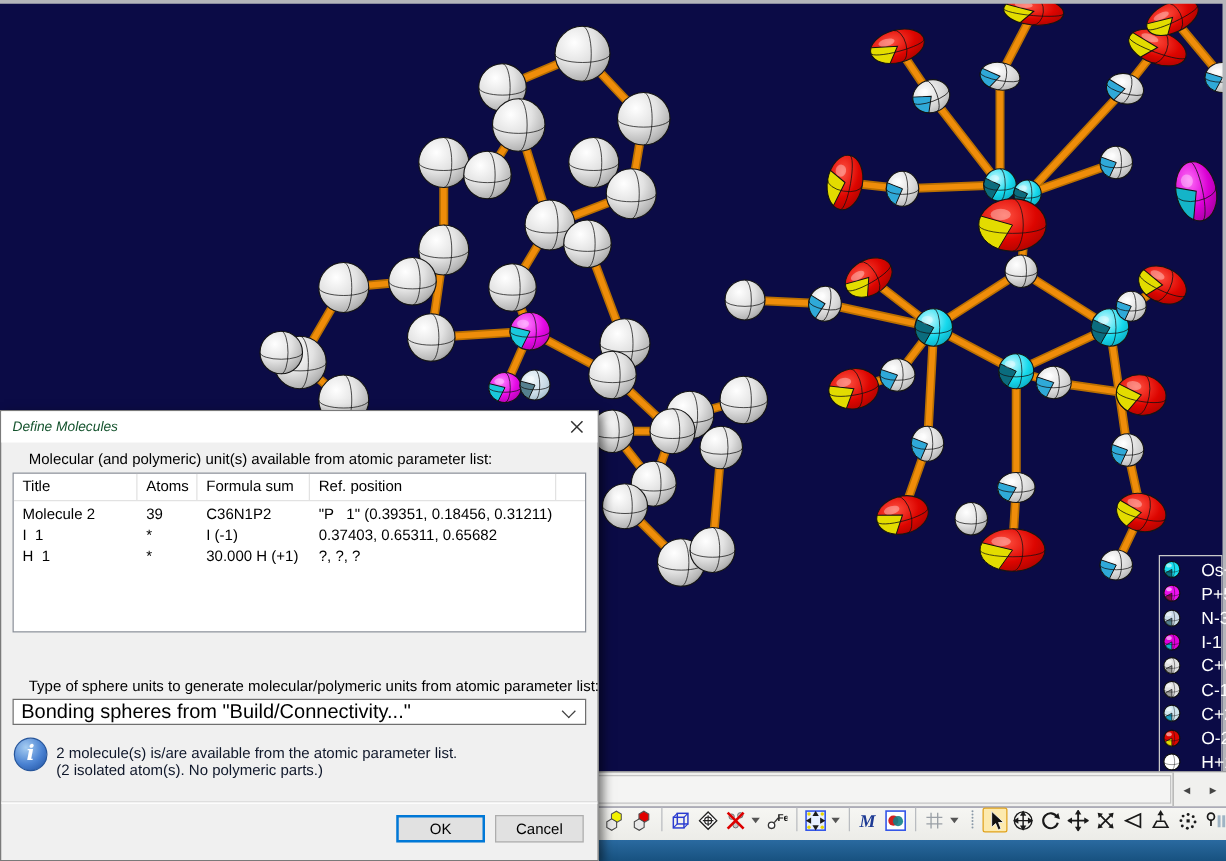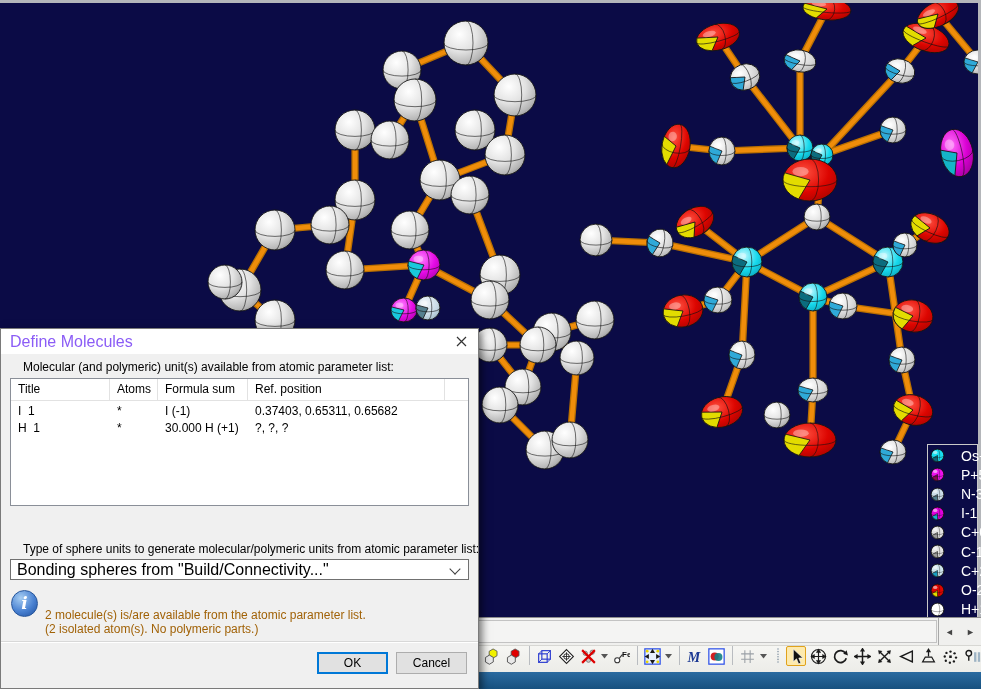--- a/index.html
+++ b/index.html
@@ -39,21 +39,21 @@
 
   
   .statusbar{position:absolute;left:0;top:672px;width:981px;height:17px;
              background:linear-gradient(#2a6aa0,#17517f);}
 
   
   .dialog{position:absolute;left:0;top:328px;width:479px;height:361px;box-sizing:border-box;
           background:#f0f0f0;border:1px solid #7a7a7a;box-shadow:3px 3px 8px rgba(0,0,0,.55);}
   .dlg-titlebar{position:absolute;left:0;top:0;width:100%;height:25px;background:#ffffff;
                 display:flex;align-items:center;}
-  .dlg-title{font-size:16px;color:#8b5cf6;padding-left:9px;}
+  .dlg-title{font-size:11px;color:#14532d;padding-left:9px;font-style:italic;}
   .dlg-close{margin-left:auto;width:34px;height:25px;display:flex;align-items:center;justify-content:center;}
   .dlg-label{position:absolute;font-size:12px;color:#000;white-space:nowrap;margin-left:12px;}
   .listbox{position:absolute;left:9px;top:49px;width:459px;height:128px;box-sizing:border-box;
            background:#fff;border:1px solid #8a8f98;overflow:hidden;}
   .lb-header{display:flex;height:21px;border-bottom:1px solid #e2e2e2;}
   .lb-hcell{font-size:12px;color:#000;padding:3px 0 0 7px;box-sizing:border-box;border-right:1px solid #e2e2e2;white-space:pre;}
   .lb-rows{padding-top:3px;}
   .lb-row{display:flex;height:17px;}
   .lb-cell{font-size:12px;color:#000;padding-left:7px;box-sizing:border-box;white-space:pre;overflow:hidden;}
   .w-title{width:99px;flex:0 0 99px;}
@@ -63,21 +63,21 @@
   .w-fill{flex:1 1 auto;border-right:none;}
   .combo{position:absolute;left:9px;top:230px;width:459px;height:21px;box-sizing:border-box;
          background:#fff;border:1px solid #707070;font-size:16px;color:#000;
          line-height:19px;padding-left:6px;white-space:nowrap;}
   .combo-chev{position:absolute;right:9px;top:5px;width:7px;height:7px;
               border-right:1.6px solid #404040;border-bottom:1.6px solid #404040;transform:rotate(45deg);}
   .info-icon{position:absolute;left:10px;top:261px;width:27px;height:27px;border-radius:50%;
              background:radial-gradient(circle at 35% 28%,#a6cdf2,#4a82d2 55%,#1d4e9e);
              border:1px solid #27569b;box-sizing:border-box;color:#fff;text-align:center;
              font-family:"DejaVu Serif",serif;font-style:italic;font-weight:bold;font-size:17px;line-height:25px;}
-  .info-text{position:absolute;left:44px;top:279px;font-size:12px;color:#a16207;line-height:14px;white-space:nowrap;}
+  .info-text{position:absolute;left:44px;top:266px;font-size:12px;color:#0f172a;line-height:14px;white-space:nowrap;}
   .dlg-sep{position:absolute;left:0;top:312px;width:100%;height:0;
            border-top:1px solid #d8d8d8;border-bottom:1px solid #ffffff;}
   .btn{position:absolute;top:323px;width:71px;height:22px;box-sizing:border-box;background:#e1e1e1;
        font-size:12px;color:#000;text-align:center;line-height:19px;}
   .btn-ok{left:316px;border:2px solid #0078d7;}
   .btn-cancel{left:395px;border:1px solid #adadad;line-height:20px;}
 </style>
 </head>
 <body>
 
@@ -970,20 +970,26 @@
   <div class="listbox">
     <div class="lb-header">
       <div class="lb-hcell w-title">Title</div>
       <div class="lb-hcell w-atoms">Atoms</div>
       <div class="lb-hcell w-formula">Formula sum</div>
       <div class="lb-hcell w-ref">Ref. position</div>
       <div class="lb-hcell w-fill"></div>
     </div>
     <div class="lb-rows" id="lb-rows">
         <div class="lb-row">
+          <div class="lb-cell w-title">Molecule 2</div>
+          <div class="lb-cell w-atoms">39</div>
+          <div class="lb-cell w-formula">C36N1P2</div>
+          <div class="lb-cell w-ref">"P   1" (0.39351, 0.18456, 0.31211)</div>
+        </div>
+        <div class="lb-row">
           <div class="lb-cell w-title">I  1</div>
           <div class="lb-cell w-atoms">*</div>
           <div class="lb-cell w-formula">I (-1)</div>
           <div class="lb-cell w-ref">0.37403, 0.65311, 0.65682</div>
         </div>
         <div class="lb-row">
           <div class="lb-cell w-title">H  1</div>
           <div class="lb-cell w-atoms">*</div>
           <div class="lb-cell w-formula">30.000 H (+1)</div>
           <div class="lb-cell w-ref">?, ?, ?</div>

